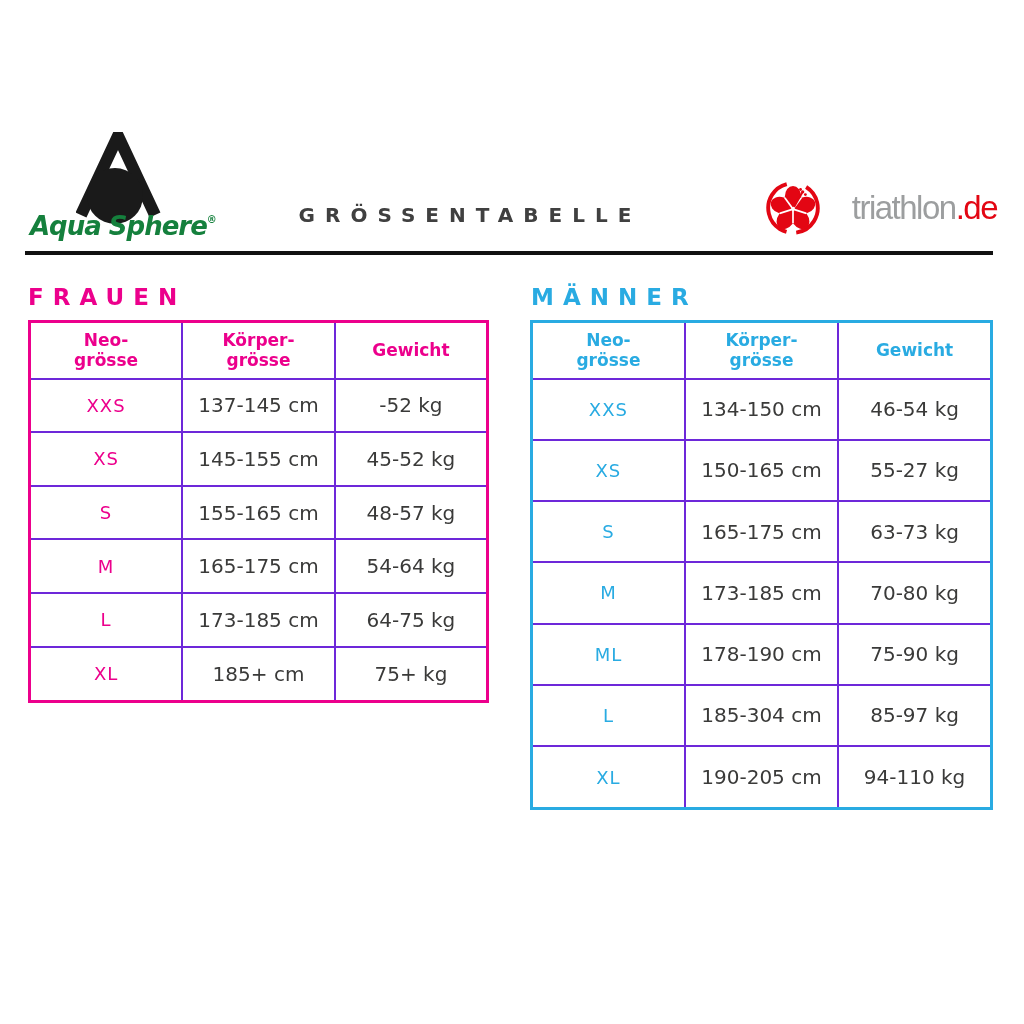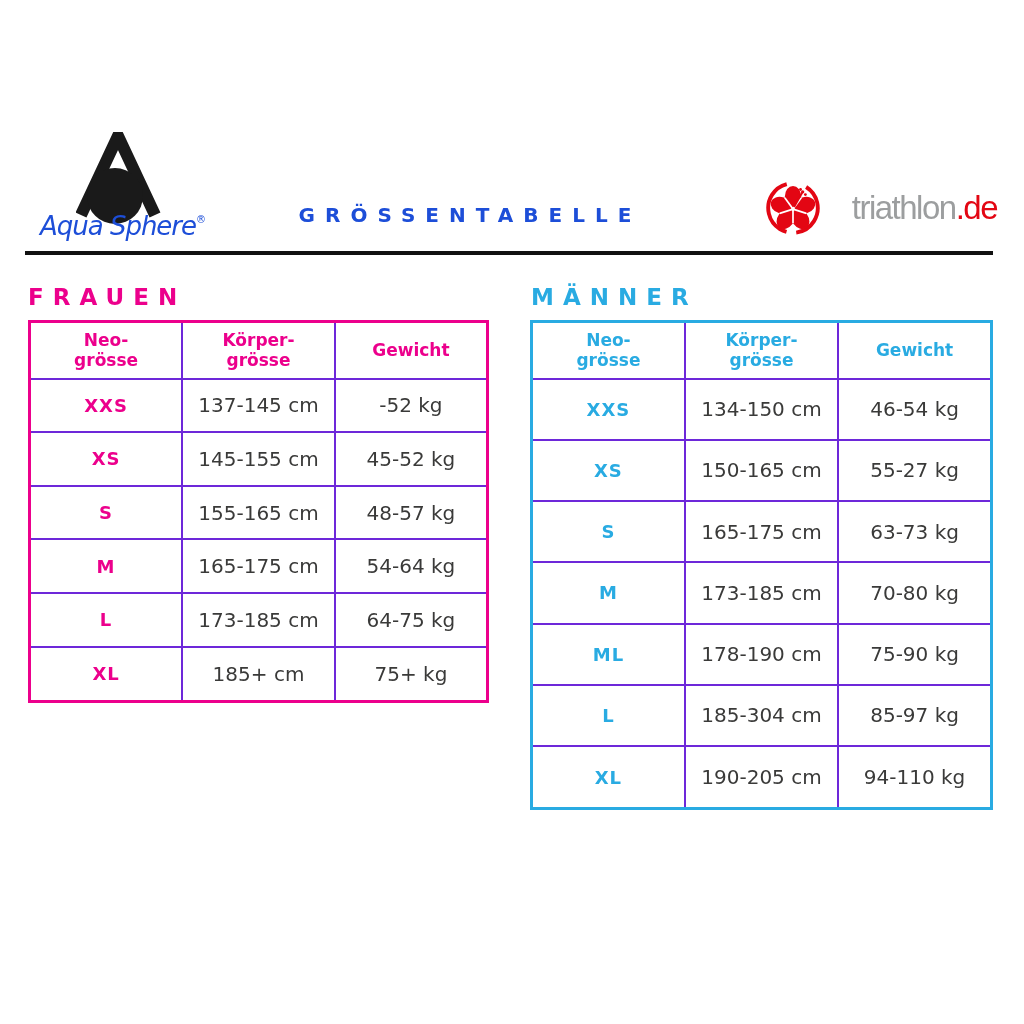--- a/index.html
+++ b/index.html
@@ -4,29 +4,29 @@
 <style>
   * { margin: 0; padding: 0; box-sizing: border-box; }
   html, body { width: 1024px; height: 1024px; background: #ffffff; overflow: hidden; }
   body { position: relative; font-family: "Liberation Sans", sans-serif; }
 
   
   .brand-logo { position: absolute; left: 76px; top: 132px; width: 92px; height: 96px; }
   .brand-wordmark {
     position: absolute; left: 30px; top: 211px; width: 186px;
     text-align: center; font-family: "DejaVu Sans", sans-serif;
-    font-weight: normal; font-style: italic; font-size: 26px; color: #1d4ed8;
+    font-weight: bold; font-style: italic; font-size: 26px; color: #15803d;
     letter-spacing: -1px; white-space: nowrap;
   }
   .brand-wordmark sup { font-size: 10px; font-style: normal; vertical-align: 12px; letter-spacing: 0; }
 
   .page-title {
     position: absolute; left: 250px; top: 203px; width: 440px;
     text-align: center; font-family: "DejaVu Sans", sans-serif;
-    font-weight: bold; font-size: 20px; color: #1d4ed8; letter-spacing: 10px;
+    font-weight: bold; font-size: 20px; color: #404040; letter-spacing: 10px;
     white-space: nowrap;
   }
 
   .partner-logo { position: absolute; left: 765px; top: 180px; width: 232px; height: 58px; }
   .partner-flower { position: absolute; left: 0; top: 0; width: 56px; height: 56px; }
   .partner-text {
     position: absolute; right: 0; top: 9px; white-space: nowrap;
     font-family: "Liberation Sans", sans-serif; font-size: 33px; font-weight: normal;
     letter-spacing: -1.5px; color: #9c9e9f;
   }
@@ -54,21 +54,21 @@
     width: 33.33%;
   }
   table.sizes thead tr { height: 57px; }
   table.sizes th {
     font-family: "DejaVu Sans", sans-serif; font-weight: bold; font-size: 17px; line-height: 1.18;
   }
   #frauen-table th  { color: #ec008c; }
   #maenner-table th { color: #29abe2; }
 
   table.sizes td { font-family: "DejaVu Sans", sans-serif; font-size: 20px; color: #3a3a39; font-weight: normal; letter-spacing: 0px; }
-  table.sizes td.size { font-weight: bold; font-size: 18px; letter-spacing: 1px; }
+  table.sizes td.size { font-weight: normal; font-size: 18px; letter-spacing: 1px; }
   #frauen-table td.size  { color: #ec008c; }
   #maenner-table td.size { color: #29abe2; }
 </style>
 </head>
 <body>
 
 <svg class="brand-logo" viewBox="0 0 92 96" xmlns="http://www.w3.org/2000/svg">
   <path d="M 5 83 L 42 4 L 79 83" fill="none" stroke="#1a1a1a" stroke-width="12" stroke-linejoin="miter"></path>
   <circle cx="39" cy="64" r="28" fill="#1a1a1a"></circle>
 </svg>

